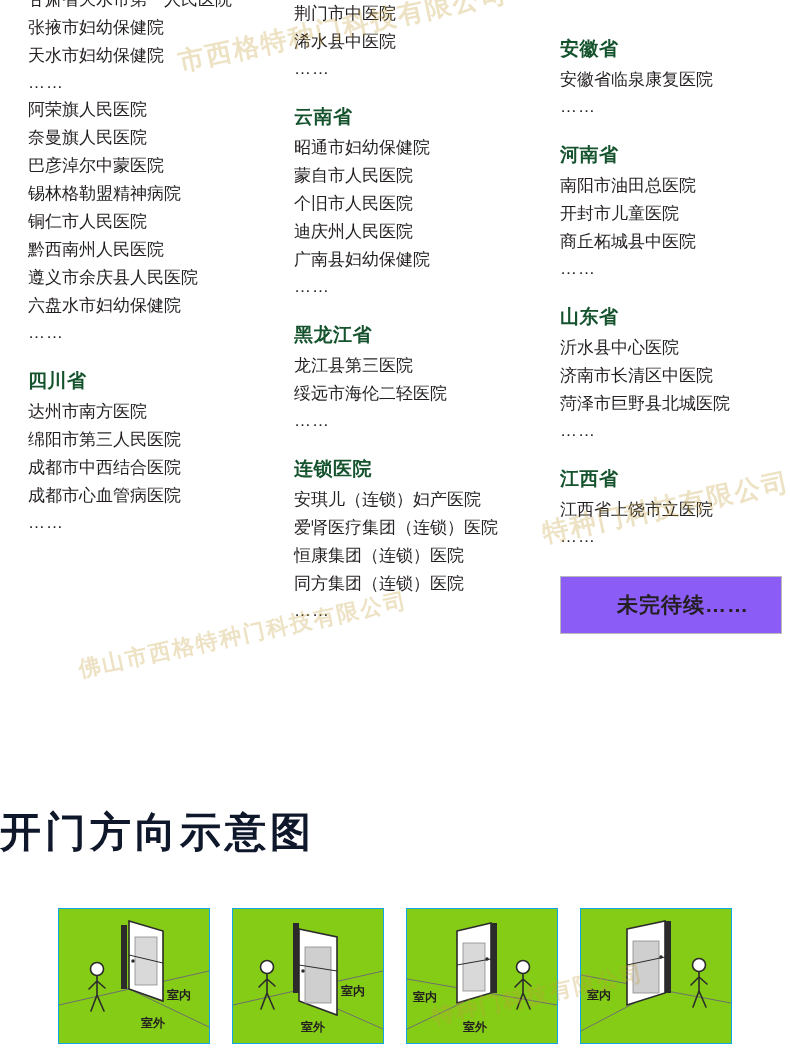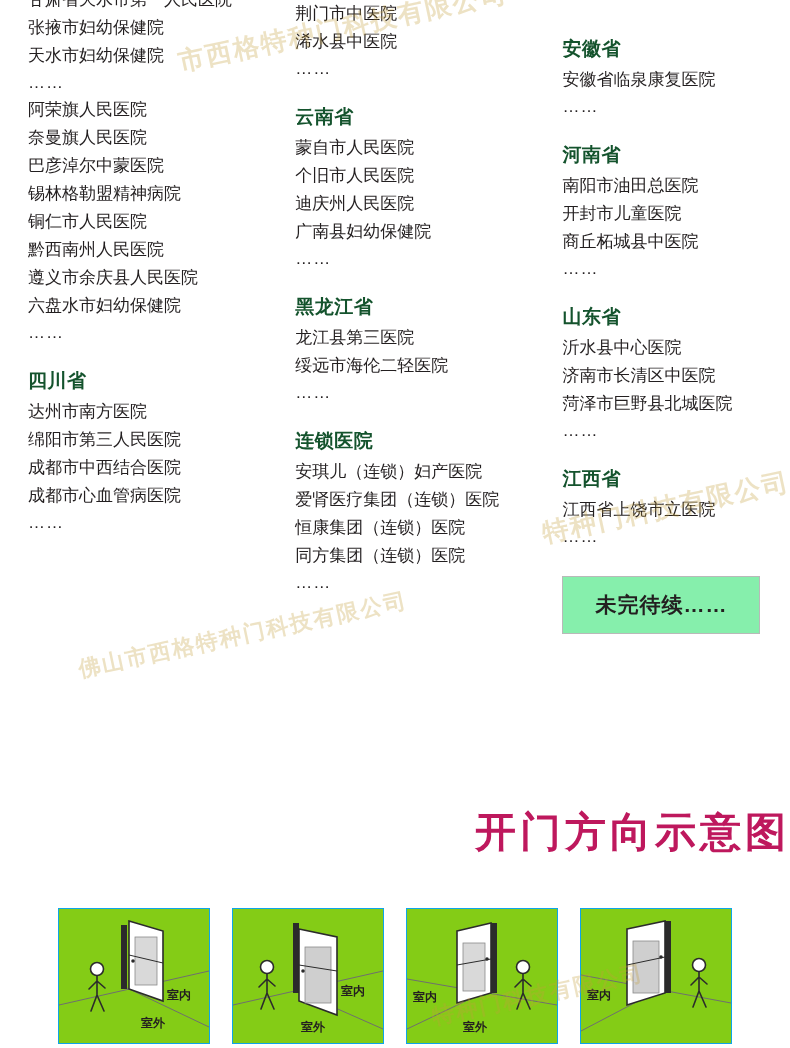--- a/index.html
+++ b/index.html
@@ -94,40 +94,41 @@
 
   
   .continued-box {
     margin-top: 26px;
     border: 1px solid #b9b9b9;
     width: 196px;
     height: 56px;
     display: flex;
     align-items: center;
     justify-content: center;
-    background: #86efac;
+    background: #8b5cf6;
+    padding-left: 24px;
   }
   .continued-text {
     font-size: 21px;
     font-weight: bold;
     color: #231f20;
     letter-spacing: 1px;
   }
 
   
   .section-title {
     position: absolute;
     top: 805px;
     left: 0;
     width: 790px;
-    text-align: right;
+    text-align: left;
     font-size: 41px;
     font-weight: bold;
     letter-spacing: 4px;
-    color: #be185d;
+    color: #0f172a;
     z-index: 3;
   }
 
   
   .diagram-row {
     position: absolute;
     top: 908px;
     left: 0;
     width: 790px;
     display: flex;
@@ -190,20 +191,21 @@
       <div class="hospital">成都市心血管病医院</div>
       <div class="ellipsis">……</div>
     </div>
 
     <div class="col col-2">
       <div class="hospital">荆门市中医院</div>
       <div class="hospital">浠水县中医院</div>
       <div class="ellipsis">……</div>
 
       <div class="province">云南省</div>
+      <div class="hospital">昭通市妇幼保健院</div>
       <div class="hospital">蒙自市人民医院</div>
       <div class="hospital">个旧市人民医院</div>
       <div class="hospital">迪庆州人民医院</div>
       <div class="hospital">广南县妇幼保健院</div>
       <div class="ellipsis">……</div>
 
       <div class="province">黑龙江省</div>
       <div class="hospital">龙江县第三医院</div>
       <div class="hospital">绥远市海伦二轻医院</div>
       <div class="ellipsis">……</div>

